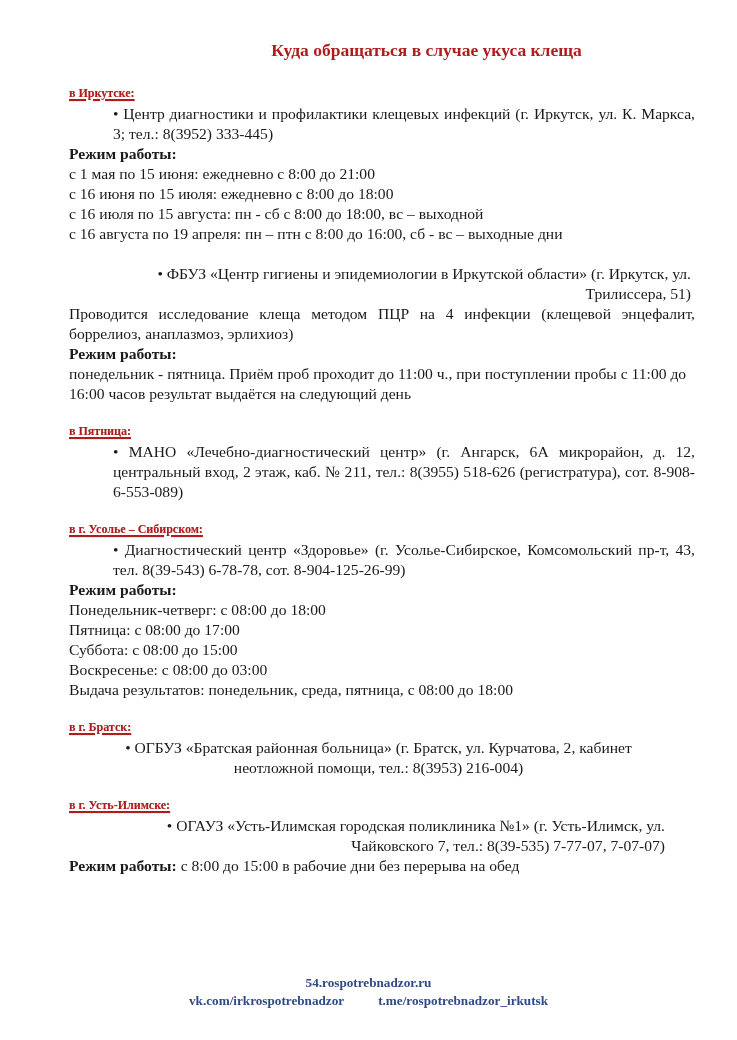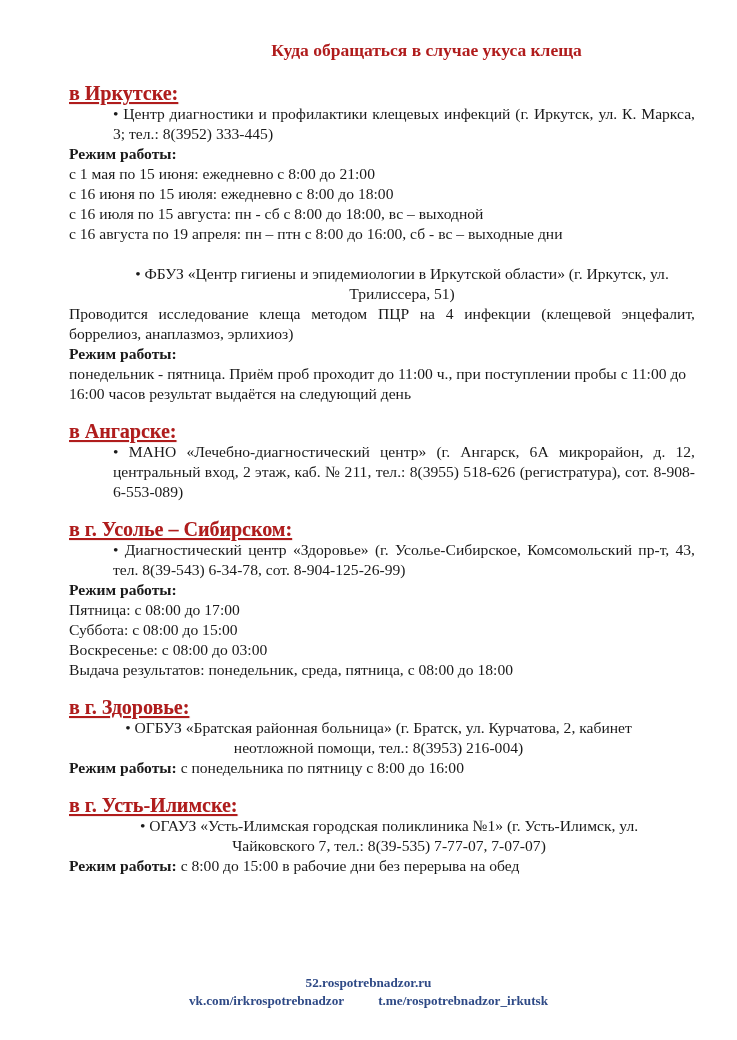--- a/index.html
+++ b/index.html
@@ -3,21 +3,21 @@
 <meta charset="utf-8">
 <style>
   html, body { margin: 0; padding: 0; background: #ffffff; }
   body { width: 737px; height: 1040px; position: relative; overflow: hidden;
          font-family: "Liberation Serif", serif; color: #1a1a1a; }
   .page { position: absolute; left: 0; top: 0; width: 737px; height: 1040px; }
   .title { position: absolute; top: 40px; left: 16px; width: 737px; text-align: center;
            font-weight: bold; font-size: 17.5px; color: #b01c1c; padding-left: 42px; }
   .content { position: absolute; left: 69px; top: 82px; width: 626px; font-size: 15.6px; line-height: 20px; }
   .city { font-weight: bold; color: #b01c1c; text-decoration: underline; text-decoration-thickness: 1.5px;
-          text-underline-offset: 2px; font-size: 20px; line-height: 22px; text-shadow: 0.3px 0.3px 0 rgba(120,0,0,0.3); }
+          text-underline-offset: 2px; font-size: 12px; line-height: 22px; text-shadow: 0.3px 0.3px 0 rgba(120,0,0,0.3); }
   .org { padding-left: 44px; text-align: justify; }
   .org.deep { padding-left: 53px; }
   .bold { font-weight: bold; }
   .justify { text-align: justify; }
   .line { white-space: nowrap; }
   .gap { height: 20px; }
   .gap-sm { height: 16px; }
   .footer { position: absolute; left: 0; width: 737px; text-align: center; font-weight: bold;
             font-size: 13.2px; color: #2f4a86; line-height: 20px; }
   .footer a { color: #2f4a86; text-decoration: none; }
@@ -36,69 +36,66 @@
 
     <div>
       <div class="city">в Иркутске:</div>
       <div class="org">• Центр диагностики и профилактики клещевых инфекций (г. Иркутск, ул. К. Маркса, 3; тел.: 8(3952) 333-445)</div>
       <div class="bold">Режим работы:</div>
       <div class="line">с 1 мая по 15 июня: ежедневно с 8:00 до 21:00</div>
       <div class="line">с 16 июня по 15 июля: ежедневно с 8:00 до 18:00</div>
       <div class="line">с 16 июля по 15 августа: пн - сб с 8:00 до 18:00, вс – выходной</div>
       <div class="line">с 16 августа по 19 апреля: пн – птн с 8:00 до 16:00, сб - вс – выходные дни</div>
       <div class="gap"></div>
-      <div class="org" style="text-align:center; padding-right:4px;">• ФБУЗ «Центр гигиены и эпидемиологии в Иркутской области» (г. Иркутск, ул. Трилиссера, 51)</div>
+      <div class="org" style="text-align:right; padding-right:4px;">• ФБУЗ «Центр гигиены и эпидемиологии в Иркутской области» (г. Иркутск, ул. Трилиссера, 51)</div>
       <div class="justify">Проводится исследование клеща методом ПЦР на 4 инфекции (клещевой энцефалит, боррелиоз, анаплазмоз, эрлихиоз)</div>
       <div class="bold">Режим работы:</div>
       <div>понедельник - пятница. Приём проб проходит до 11:00 ч., при поступлении пробы с 11:00 до 16:00 часов результат выдаётся на следующий день</div>
     </div>
 
     <div class="gap-sm"></div>
 
     <div>
-      <div class="city">в Ангарске:</div>
+      <div class="city">в Пятница:</div>
       <div class="org">• МАНО «Лечебно-диагностический центр» (г. Ангарск, 6А микрорайон, д. 12, центральный вход, 2 этаж, каб. № 211, тел.: 8(3955) 518-626 (регистратура), сот. 8-908-6-553-089)</div>
     </div>
 
     <div class="gap-sm"></div>
 
     <div>
       <div class="city">в г. Усолье – Сибирском:</div>
-      <div class="org">• Диагностический центр «Здоровье» (г. Усолье-Сибирское, Комсомольский пр-т, 43, тел. 8(39-543) 6-34-78, сот. 8-904-125-26-99)</div>
+      <div class="org">• Диагностический центр «Здоровье» (г. Усолье-Сибирское, Комсомольский пр-т, 43, тел. 8(39-543) 6-78-78, сот. 8-904-125-26-99)</div>
       <div class="bold">Режим работы:</div>
+      <div class="line">Понедельник-четверг: с 08:00 до 18:00</div>
       <div class="line">Пятница: с 08:00 до 17:00</div>
       <div class="line">Суббота: с 08:00 до 15:00</div>
       <div class="line">Воскресенье: с 08:00 до 03:00</div>
       <div class="line">Выдача результатов: понедельник, среда, пятница, с 08:00 до 18:00</div>
     </div>
 
     <div class="gap-sm"></div>
 
     <div>
-      <div class="city">в г. Здоровье:</div>
+      <div class="city">в г. Братск:</div>
       <div class="org deep" style="text-align:center; padding-right:60px;">• ОГБУЗ «Братская районная больница» (г. Братск, ул. Курчатова, 2, кабинет неотложной помощи, тел.: 8(3953) 216-004)</div>
-      <div>
-        <span class="bold">Режим работы:</span>
-        <span>с понедельника по пятницу с 8:00 до 16:00</span>
-      </div>
     </div>
 
     <div class="gap-sm"></div>
 
     <div>
       <div class="city">в г. Усть-Илимске:</div>
-      <div class="org" style="text-align:center; padding-right:30px;">• ОГАУЗ «Усть-Илимская городская поликлиника №1» (г. Усть-Илимск, ул. Чайковского 7, тел.: 8(39-535) 7-77-07, 7-07-07)</div>
+      <div class="org" style="text-align:right; padding-right:30px;">• ОГАУЗ «Усть-Илимская городская поликлиника №1» (г. Усть-Илимск, ул. Чайковского 7, тел.: 8(39-535) 7-77-07, 7-07-07)</div>
       <div>
         <span class="bold">Режим работы:</span>
         <span>с 8:00 до 15:00 в рабочие дни без перерыва на обед</span>
       </div>
     </div>
 
   </div>
 
   <div class="footer f1">
-    <a>52.rospotrebnadzor.ru</a>
+    <a>54.rospotrebnadzor.ru</a>
   </div>
   <div class="footer f2">
     <a>vk.com/irkrospotrebnadzor</a><span class="sep"></span><a>t.me/rospotrebnadzor_irkutsk</a>
   </div>
 
 </div>
 
 </body></html>

